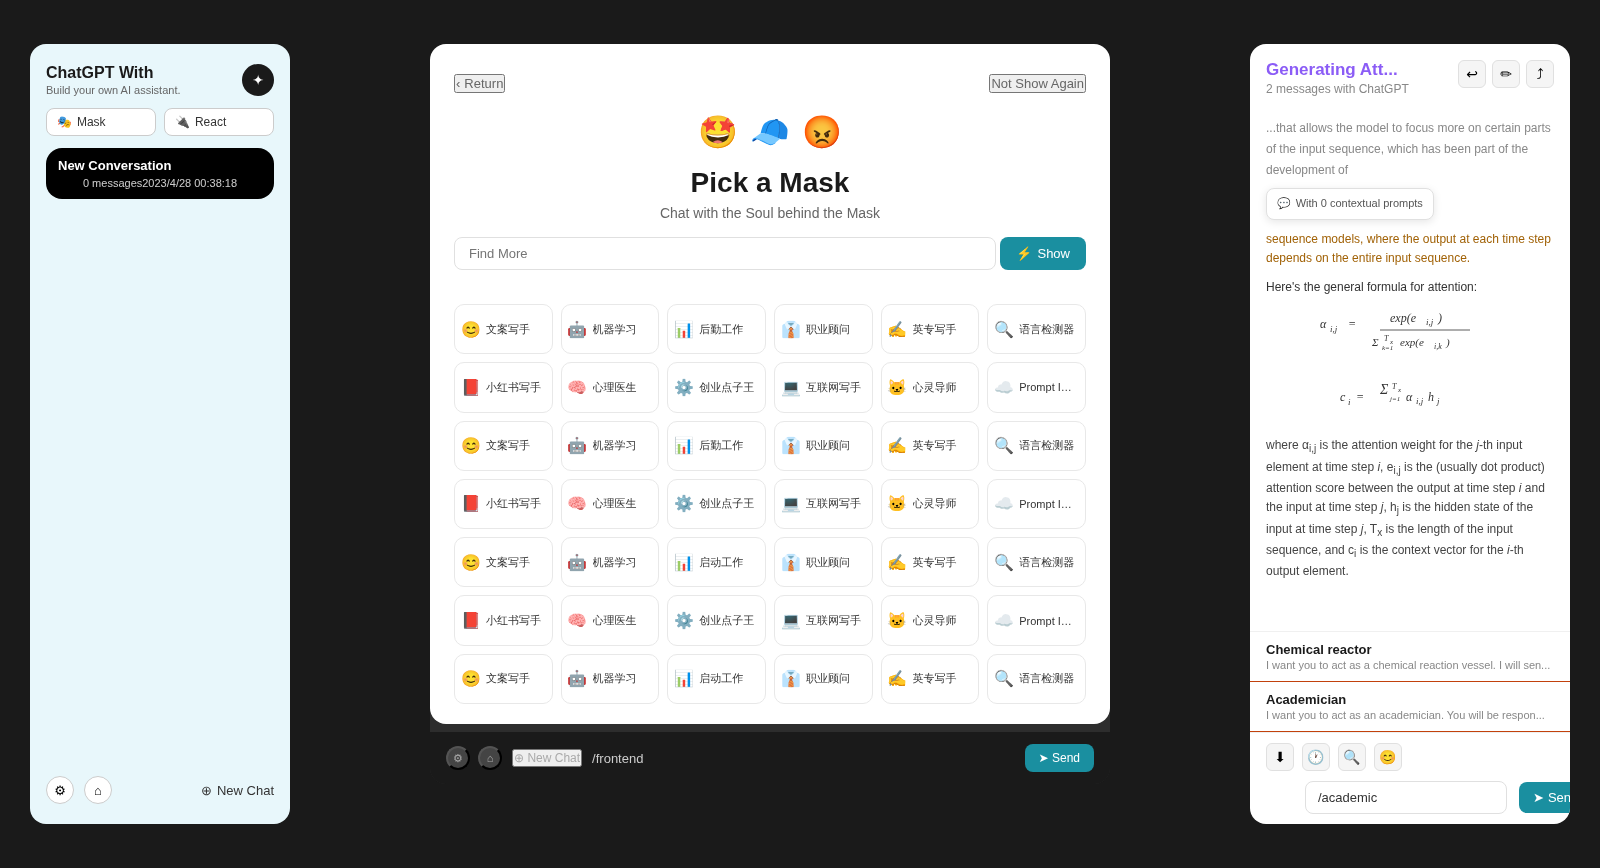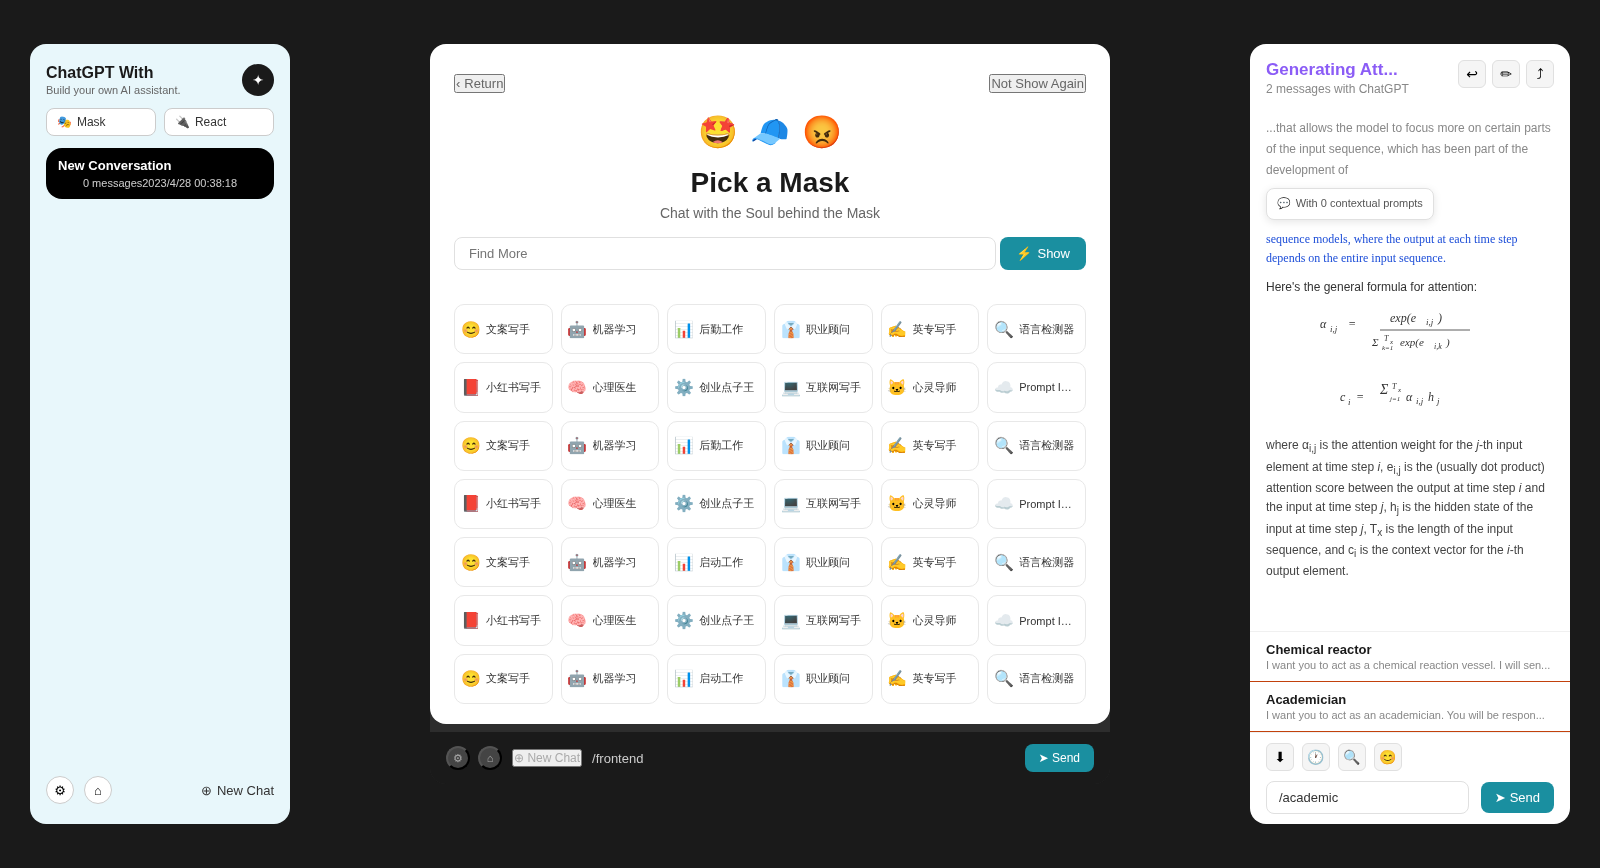--- a/index.html
+++ b/index.html
@@ -449,20 +449,21 @@
       display: flex;
       align-items: center;
       justify-content: center;
       cursor: pointer;
       font-size: 14px;
     }
     .right-input-row {
       display: flex;
       gap: 12px;
       align-items: center;
+      margin-left: 39px;
     }
     .right-input {
       flex: 1;
       border: 1px solid #e0e0e0;
       border-radius: 8px;
       padding: 8px 12px;
       font-size: 13px;
       outline: none;
       color: #333;
     }
@@ -759,21 +760,21 @@
     </div>
   </div>
   <div class="right-panel-content">
     <div style="margin-bottom:8px;">
       <span style="font-size:12px;color:#888;">...that allows the model to focus more on certain parts of the input sequence, which has been part of the development of</span>
     </div>
     <div class="context-tooltip">
       <span>💬</span>
       <span>With 0 contextual prompts</span>
     </div>
-    <p style="font-size:12px; color:#1d4ed8; line-height:1.6;font-family:Liberation Serif, serif;">
+    <p style="font-size:12px; color:#a16207; line-height:1.6;">
       sequence models, where the output at each time step depends on the entire input sequence.
     </p>
     <p style="font-size:12px; color:#333; margin-bottom:8px;">Here's the general formula for attention:</p>
     <div class="math-block">
       <svg width="200" height="55" viewBox="0 0 200 55">
         <text x="10" y="20" font-family="Times New Roman" font-style="italic" font-size="12" fill="#333">α</text>
         <text x="20" y="24" font-family="Times New Roman" font-style="italic" font-size="9" fill="#333">i,j</text>
         <text x="38" y="20" font-family="serif" font-size="12" fill="#333"> = </text>
         <text x="80" y="14" font-family="Times New Roman" font-style="italic" font-size="12" fill="#333">exp(e</text>
         <text x="116" y="17" font-family="Times New Roman" font-style="italic" font-size="9" fill="#333">i,j</text>

